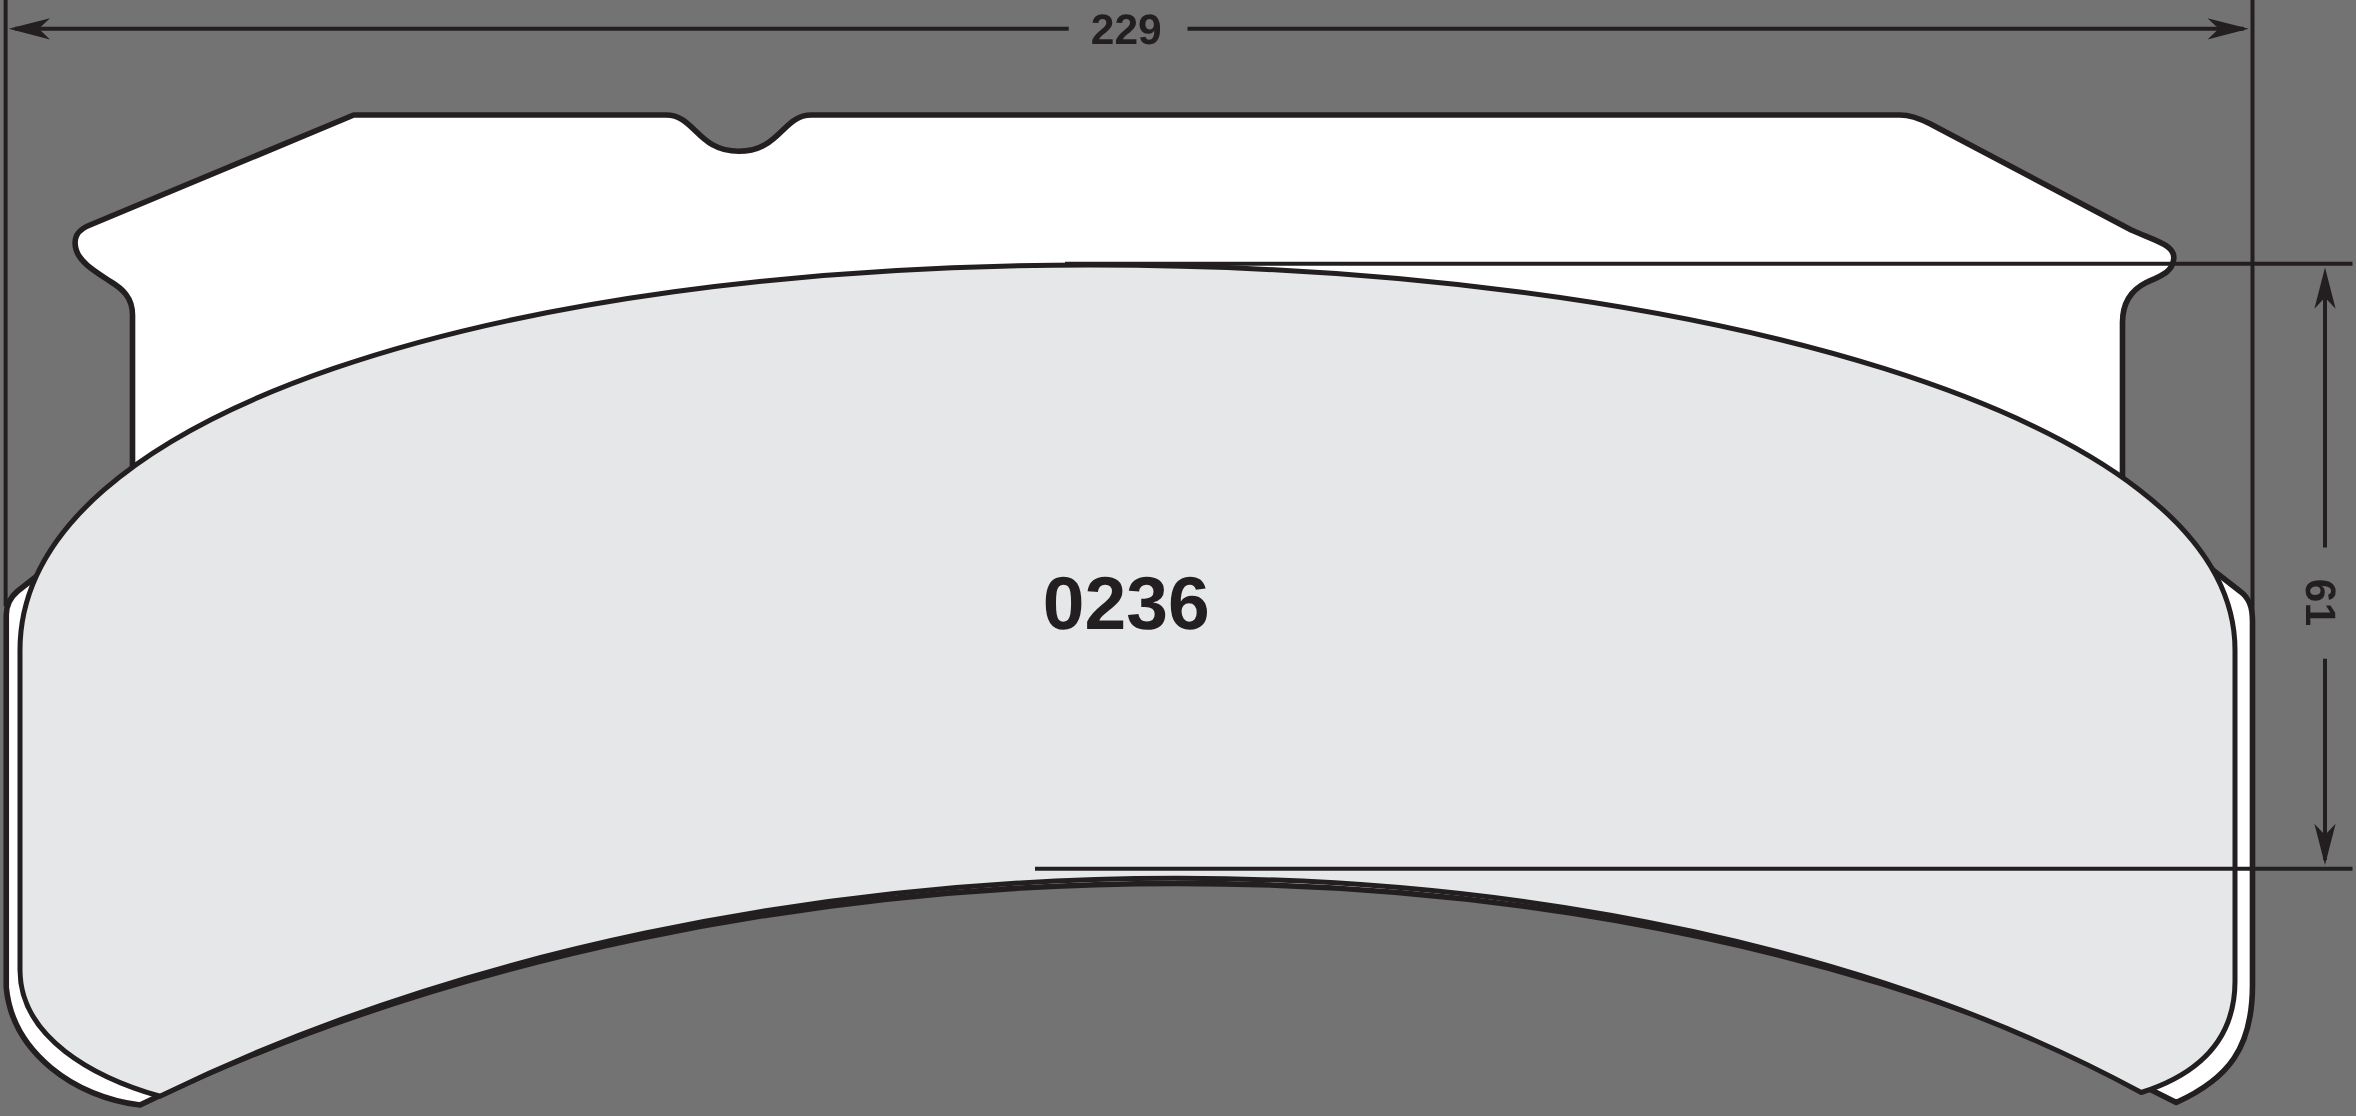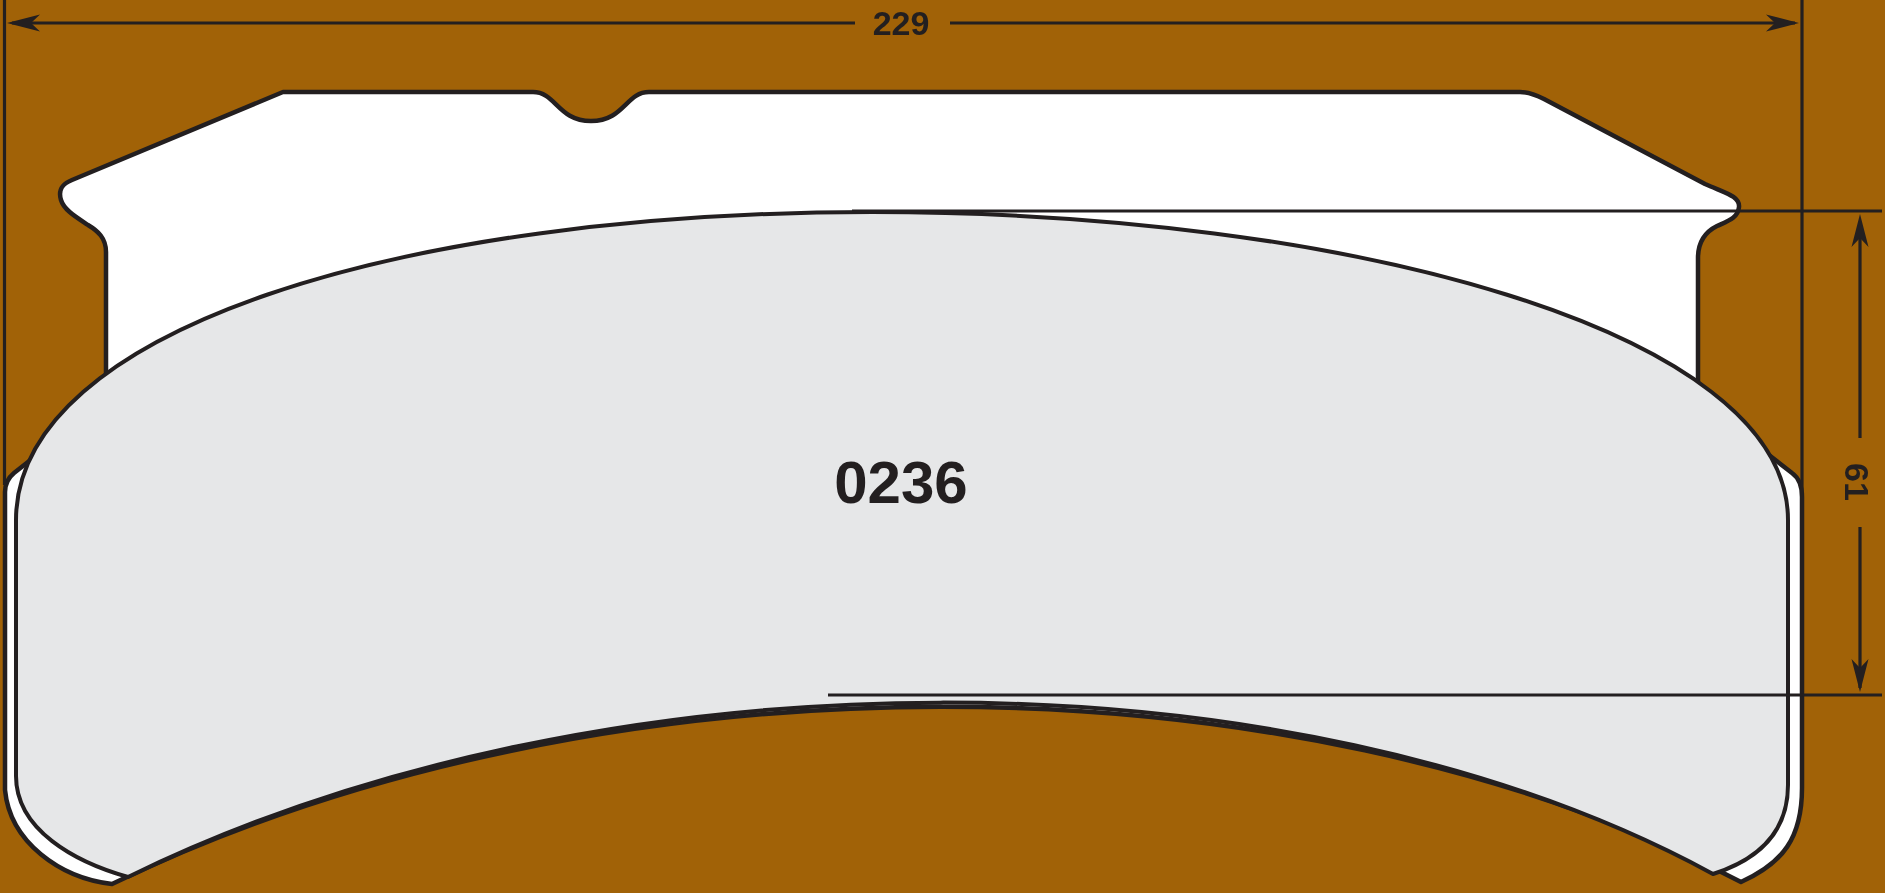--- a/index.html
+++ b/index.html
@@ -8,21 +8,21 @@
     background: #ffffff;
     width: 1885px;
     height: 893px;
     overflow: hidden;
     font-family: "Liberation Sans", sans-serif;
   }
   .drawing-stage {
     position: relative;
     width: 1885px;
     height: 893px;
-    background: #a16207;
+    background: #737373;
   }
   svg { display: block; }
   .outline {
     fill: #ffffff;
     stroke: #231f20;
     stroke-width: 4.5;
     stroke-linejoin: round;
     stroke-linecap: round;
   }
   .pad {

